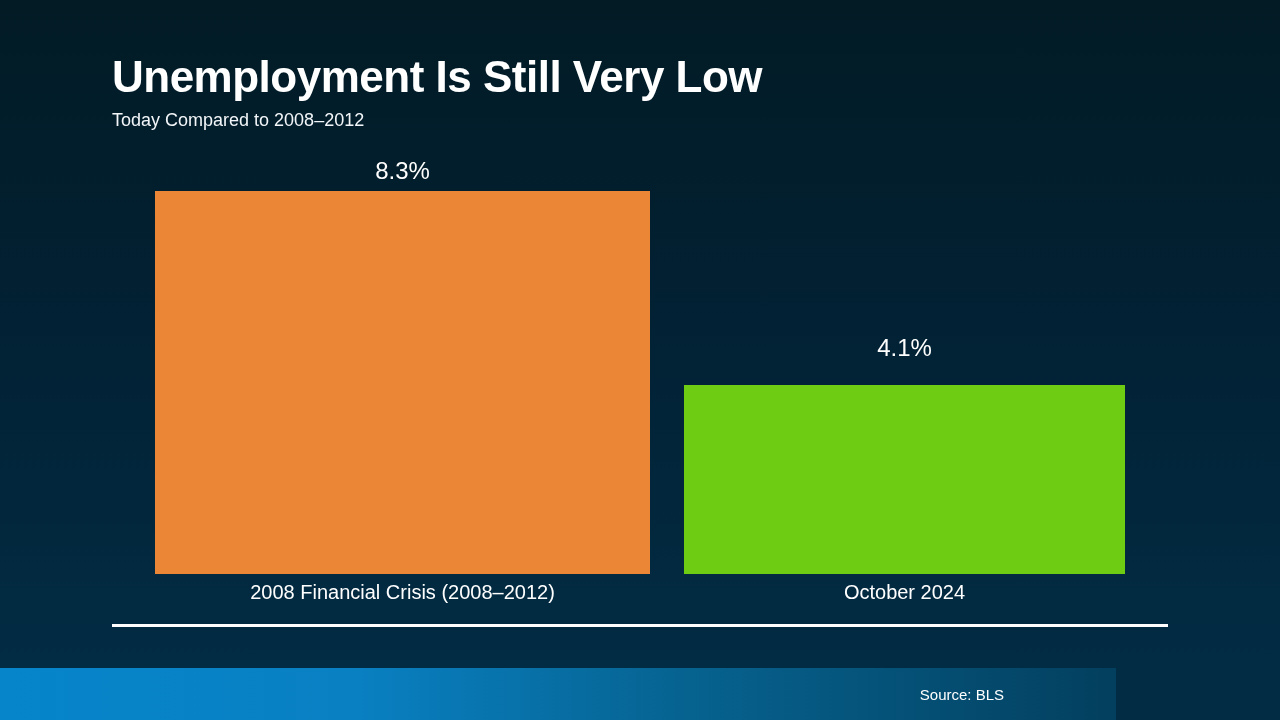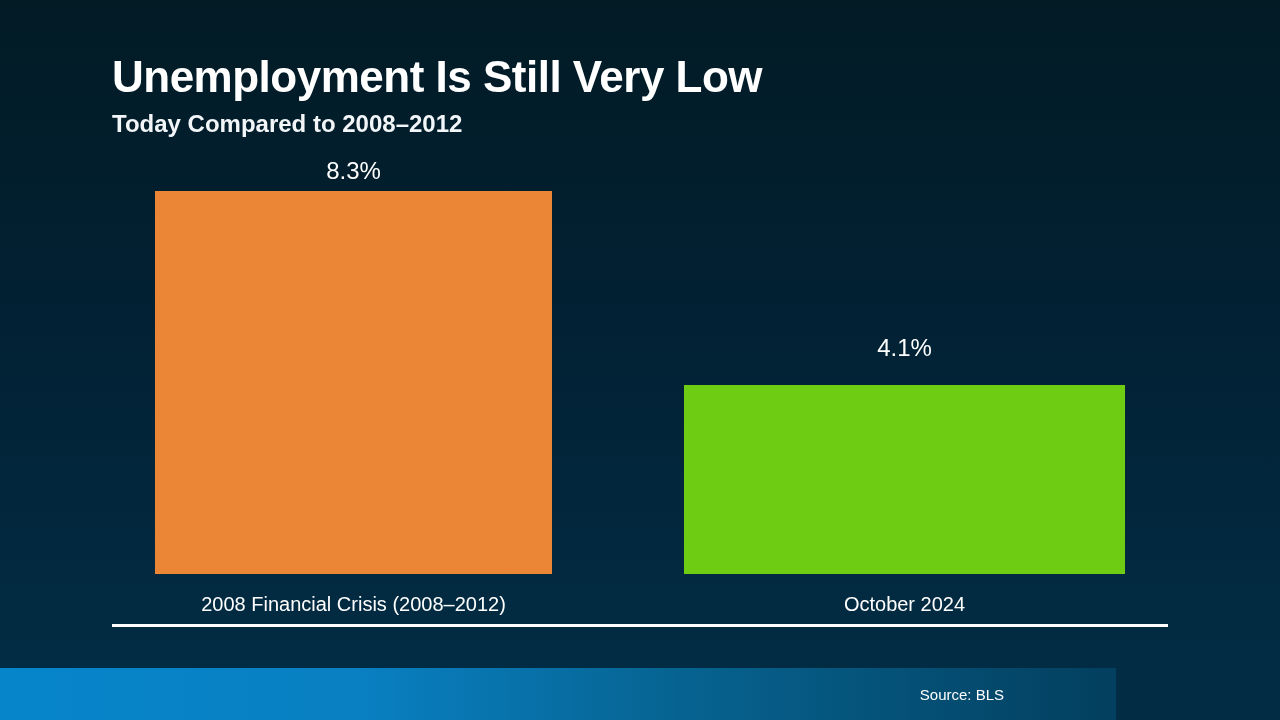--- a/index.html
+++ b/index.html
@@ -33,22 +33,22 @@
     font-size: 44px;
     font-weight: bold;
     letter-spacing: -0.5px;
     line-height: 1.06;
     color: #ffffff;
     white-space: nowrap;
   }
 
   #chart-subtitle {
     margin: 10px 0 0 0;
-    font-size: 24px;
-    font-weight: bold;
+    font-size: 18px;
+    font-weight: normal;
     line-height: 1.1;
     color: #f2f6f8;
     white-space: nowrap;
   }
 
   
   #plot {
     position: absolute;
     left: 0;
     top: 0;
@@ -81,28 +81,28 @@
 
   .bar-label {
     position: absolute;
     left: 0;
     width: 100%;
     text-align: center;
     font-size: 20px;
     line-height: 1;
     color: #ffffff;
     top: 100%;
-    margin-top: 20px;
+    margin-top: 8px;
     white-space: nowrap;
   }
 
   
   #bar-group-0 {
     left: 155px;
-    width: 397px;
+    width: 495px;
     height: 383px;
   }
   #bar-group-0 .bar-value { top: -32px; }
 
   
   #bar-group-1 {
     left: 684px;
     width: 441px;
     height: 189px;
   }

